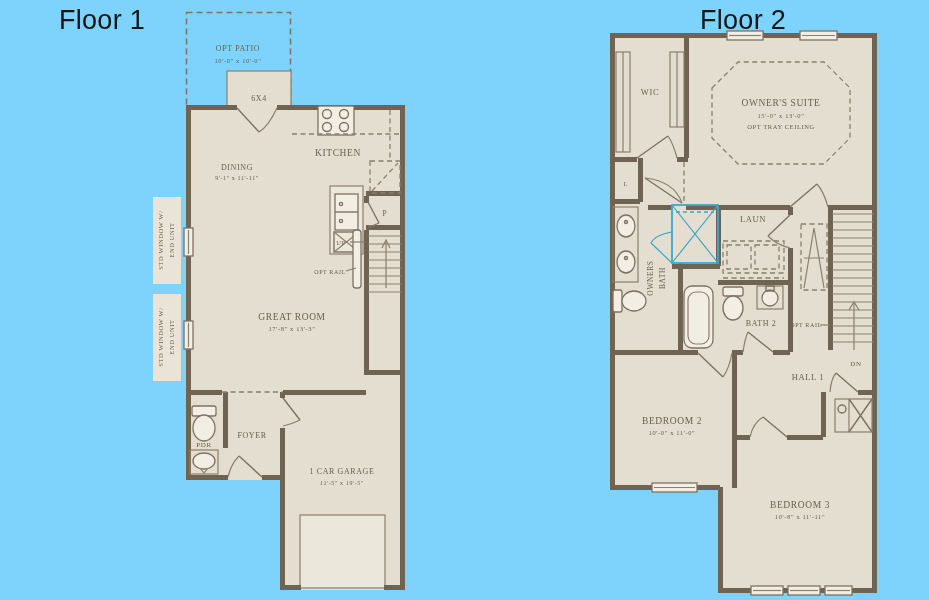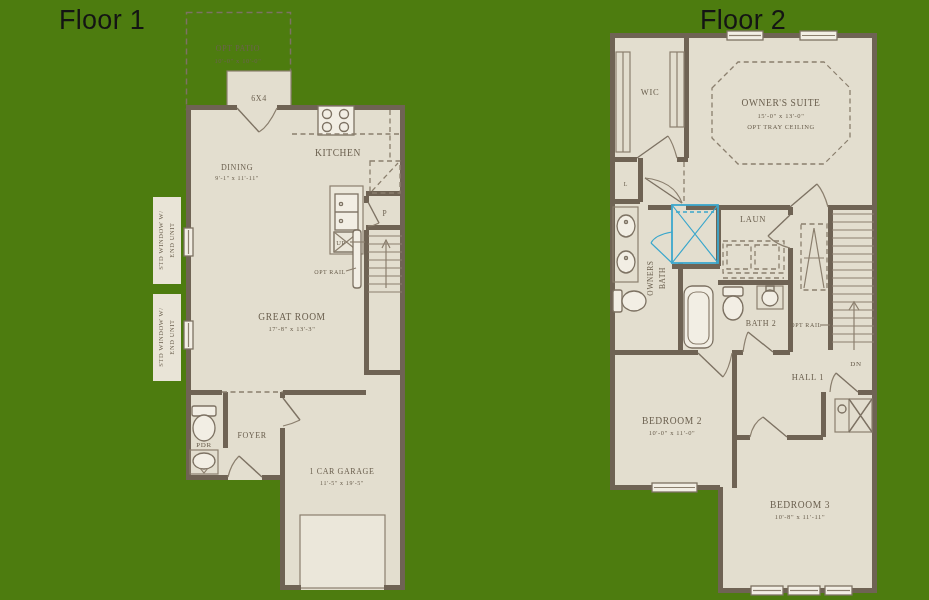--- a/index.html
+++ b/index.html
@@ -1,16 +1,16 @@
 <!DOCTYPE html>
 <html><head>
 <meta charset="utf-8">
 <style>
   html,body{margin:0;padding:0;background:#ffffff;}
-  .stage{width:929px;height:600px;position:relative;background:#4d7c0f;overflow:hidden;}
+  .stage{width:929px;height:600px;position:relative;background:#7dd3fc;overflow:hidden;}
   svg{display:block;}
   
   .floorfill{fill:#e3decf;stroke:none;}
   .recess{fill:#ebe7da;stroke:#8b7f6e;stroke-width:1.2;}
   .wall{stroke:#6f6354;stroke-width:5;fill:none;stroke-linecap:butt;}
   .thin{stroke:#8b7f6e;stroke-width:1.2;fill:none;}
   .thin2{stroke:#7d7263;stroke-width:1.4;fill:none;}
   .dash{stroke:#8b7f6e;stroke-width:1.3;fill:none;stroke-dasharray:5 3.5;}
   .dashbox{stroke:#7d7263;stroke-width:1.5;fill:none;stroke-dasharray:6 4;}
   .fixture{fill:#f2eee4;stroke:#7d7263;stroke-width:1.3;}

